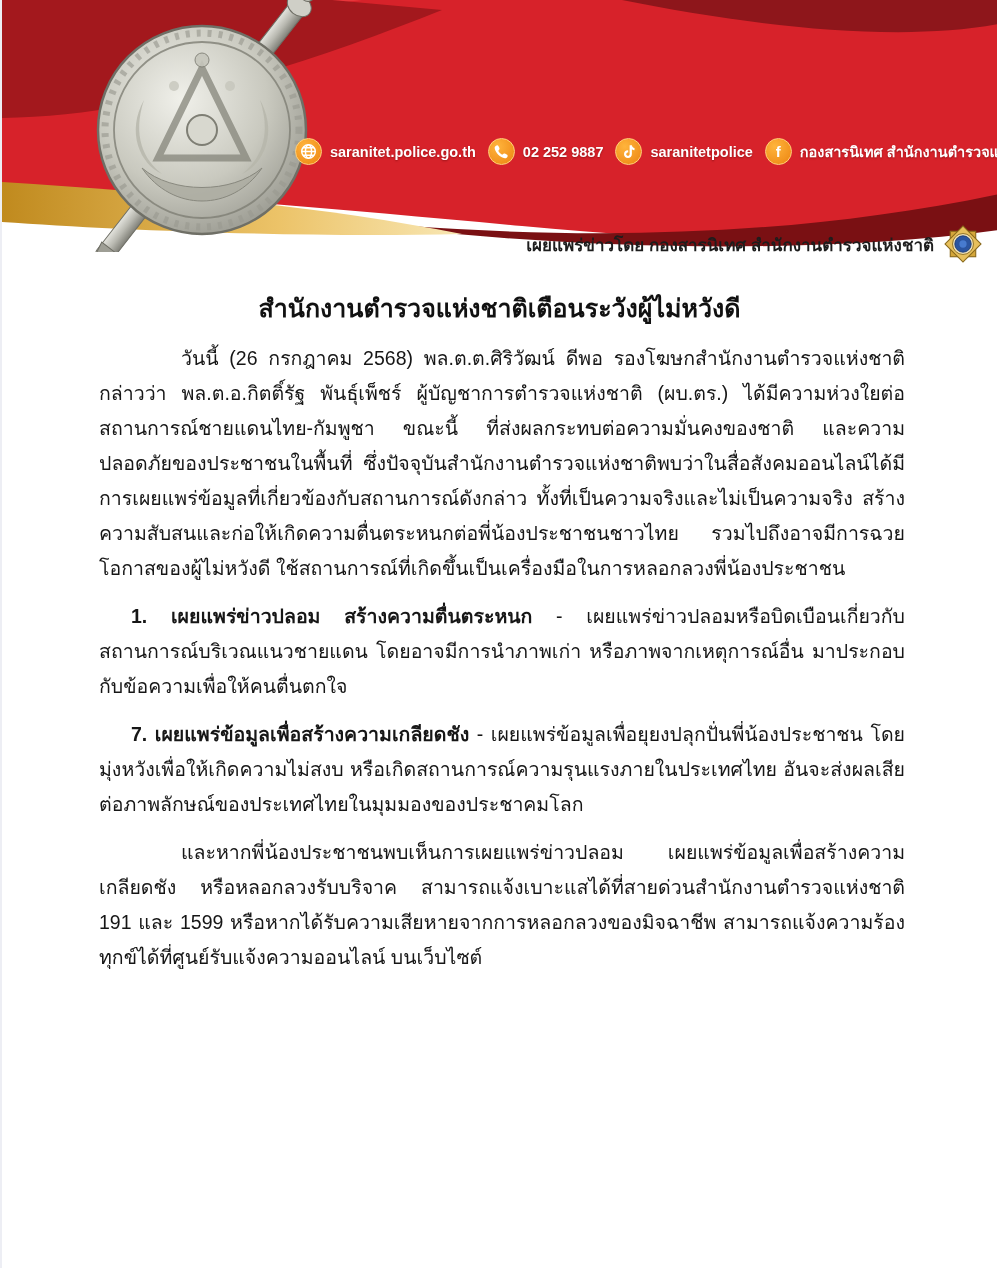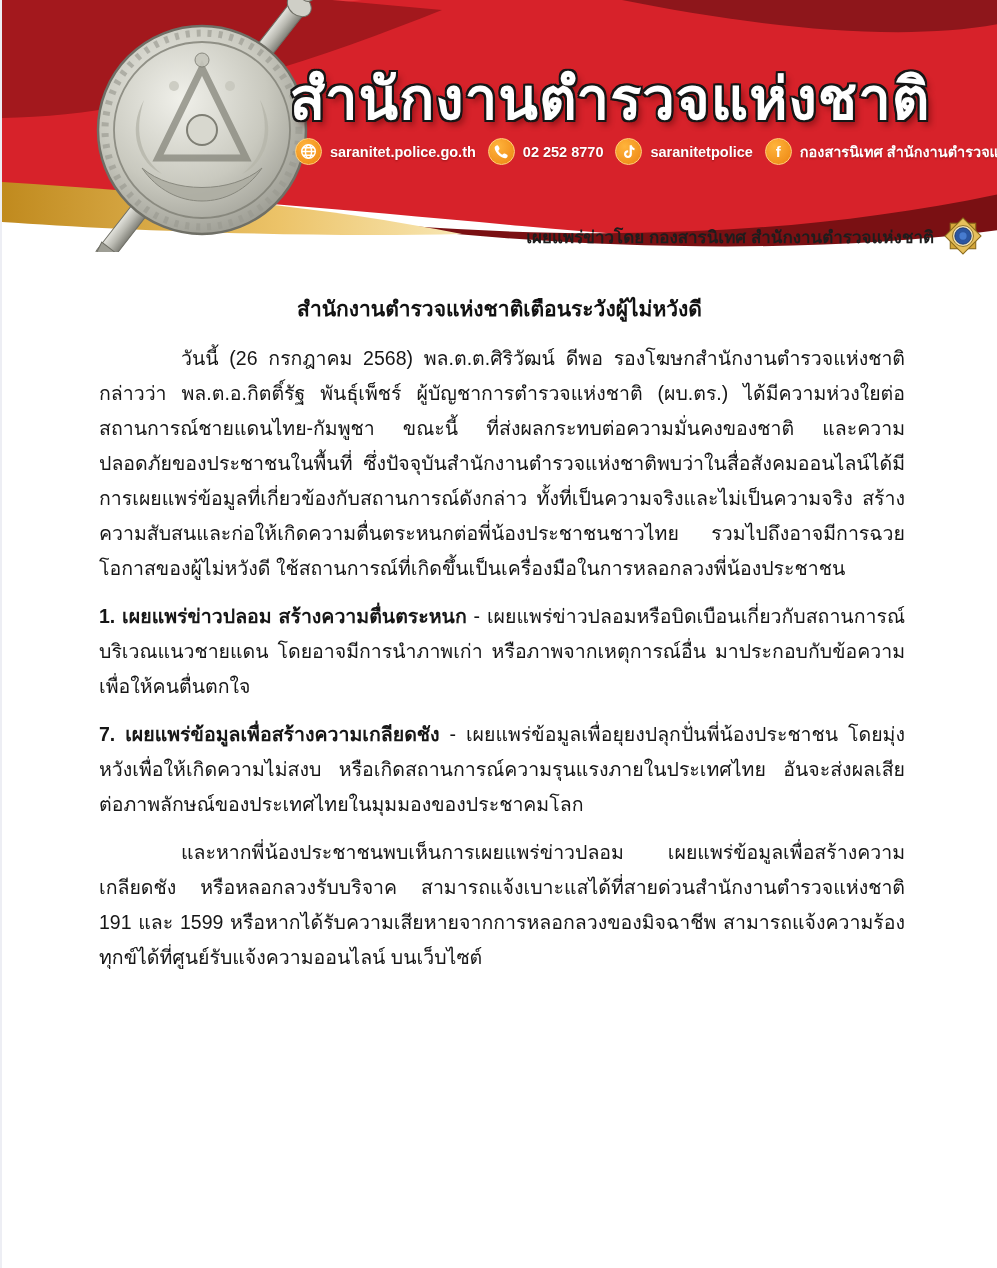--- a/index.html
+++ b/index.html
@@ -38,34 +38,34 @@
     background:radial-gradient(circle at 35% 30%, #ffb43c, #ec8410);
     border:1.5px solid #ffd27a;
     display:flex; align-items:center; justify-content:center;
     color:#ffffff; font-weight:bold; font-size:15px; line-height:1;
     flex:0 0 auto;
   }
   .contact-icon svg { display:block; }
   .contact-label { color:#ffffff; font-size:14.5px; font-weight:600; text-shadow:0 1px 2px rgba(80,0,0,.45); white-space:nowrap; }
 
   .byline {
-    position:absolute; top:216px; right:14px;
+    position:absolute; top:224px; right:14px;
     display:flex; align-items:center; gap:9px;
   }
   .byline-text { font-size:17px; font-weight:600; color:#1d1d1d; }
   .byline-badge { width:40px; height:40px; flex:0 0 auto; }
 
   
-  .headline { margin-top:26px; text-align:center; font-weight:bold; font-size:21px; line-height:41px; color:#111; }
+  .headline { margin-top:26px; text-align:center; font-weight:bold; font-size:25px; line-height:41px; color:#111; }
 
   
   .press-body { margin-top:12px; padding:0 92px 0 97px; font-size:19.5px; line-height:35px; text-align:justify; color:#161616; }
   .press-body p { margin-bottom:13px; }
   .indent { text-indent:82px; }
-  .item strong { font-weight:bold; }
+  .item strong { font-weight:bold;margin-left:32px; }
 </style>
 </head>
 <body>
 
 <div class="header">
   <svg class="header-svg" viewBox="0 0 997 252" preserveAspectRatio="none">
     <defs>
       <radialGradient id="silverGrad" cx="40%" cy="35%" r="75%">
         <stop offset="0%" stop-color="#f0f0ea"></stop>
         <stop offset="55%" stop-color="#c9c9bf"></stop>
@@ -109,42 +109,41 @@
       <circle r="15" fill="#d8d8cf" stroke="#7e7e74" stroke-width="2"></circle>
       <path d="M-60,38 C-30,64 30,64 60,38 C30,82 -30,82 -60,38 Z" fill="#adada2" stroke="#7e7e74" opacity="0.85"></path>
       <path d="M-58,-30 C-70,6 -58,30 -40,44 C-62,34 -76,2 -58,-30 Z" fill="#b5b5aa" opacity="0.8"></path>
       <path d="M58,-30 C70,6 58,30 40,44 C62,34 76,2 58,-30 Z" fill="#b5b5aa" opacity="0.8"></path>
       <circle cx="0" cy="-70" r="7" fill="#c6c6bc" stroke="#7e7e74" opacity="0.9"></circle>
       <circle cx="-28" cy="-44" r="5" fill="#c6c6bc" opacity="0.8"></circle>
       <circle cx="28" cy="-44" r="5" fill="#c6c6bc" opacity="0.8"></circle>
     </g>
   </svg>
 
-  <div class="header-title">สำนักงานตำรวจแห่งชาติ</div>
 
   <div class="contact-bar">
     <div class="contact">
       <span class="contact-icon">
         <svg width="17" height="17" viewBox="0 0 20 20">
             <g fill="none" stroke="#ffffff" stroke-width="1.7">
               <circle cx="10" cy="10" r="8"></circle>
               <ellipse cx="10" cy="10" rx="3.6" ry="8"></ellipse>
               <path d="M2,10 H18 M3.2,5.5 H16.8 M3.2,14.5 H16.8"></path>
             </g>
           </svg>
       </span>
       <span class="contact-label">saranitet.police.go.th</span>
     </div>
     <div class="contact">
       <span class="contact-icon">
         <svg width="16" height="16" viewBox="0 0 20 20">
             <path d="M4.5,1.8 C5.5,1.4 6.4,1.9 6.9,2.9 L8,5.1 C8.4,6 8.2,6.8 7.5,7.5 L6.6,8.4 C7.4,10.4 9.6,12.6 11.6,13.4 L12.5,12.5 C13.2,11.8 14,11.6 14.9,12 L17.1,13.1 C18.1,13.6 18.6,14.5 18.2,15.5 C17.7,16.9 16.4,18.2 14.7,17.9 C9.1,17 3,10.9 2.1,5.3 C1.8,3.6 3.1,2.3 4.5,1.8 Z" fill="#ffffff"></path>
           </svg>
       </span>
-      <span class="contact-label">02 252 8770</span>
+      <span class="contact-label">02 252 9887</span>
     </div>
     <div class="contact">
       <span class="contact-icon">
         <svg width="15" height="15" viewBox="0 0 20 20">
             <path d="M11.5,1.5 h3 c0.2,2 1.6,3.4 3.5,3.7 v3 c-1.4,0 -2.6,-0.5 -3.5,-1.2 v6.2 c0,3.2 -2.3,5.3 -5.2,5.3 c-2.9,0 -5.3,-2.2 -5.3,-5 c0,-2.9 2.4,-5.2 5.6,-5 v3 c-1.4,-0.3 -2.6,0.7 -2.6,2 c0,1.2 1,2.1 2.3,2.1 c1.3,0 2.2,-0.9 2.2,-2.4 Z" fill="#ffffff"></path>
           </svg>
       </span>
       <span class="contact-label">saranitetpolice</span>
     </div>
     <div class="contact">

